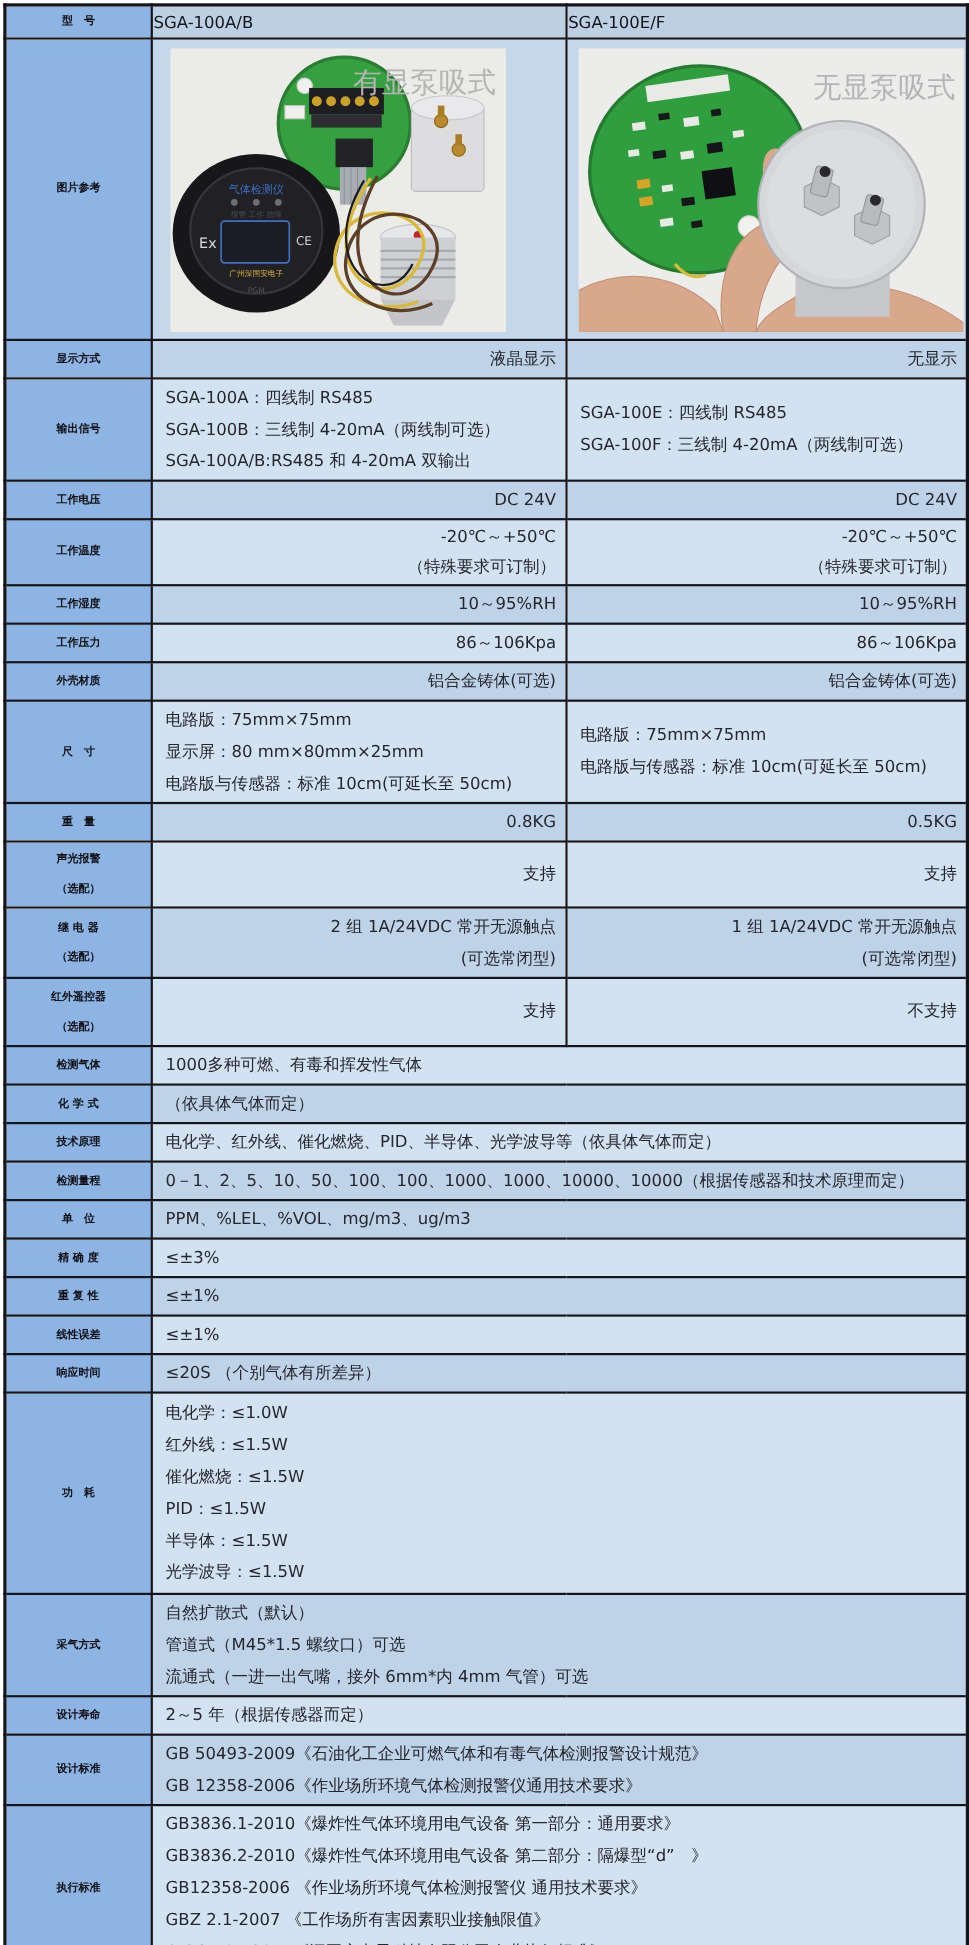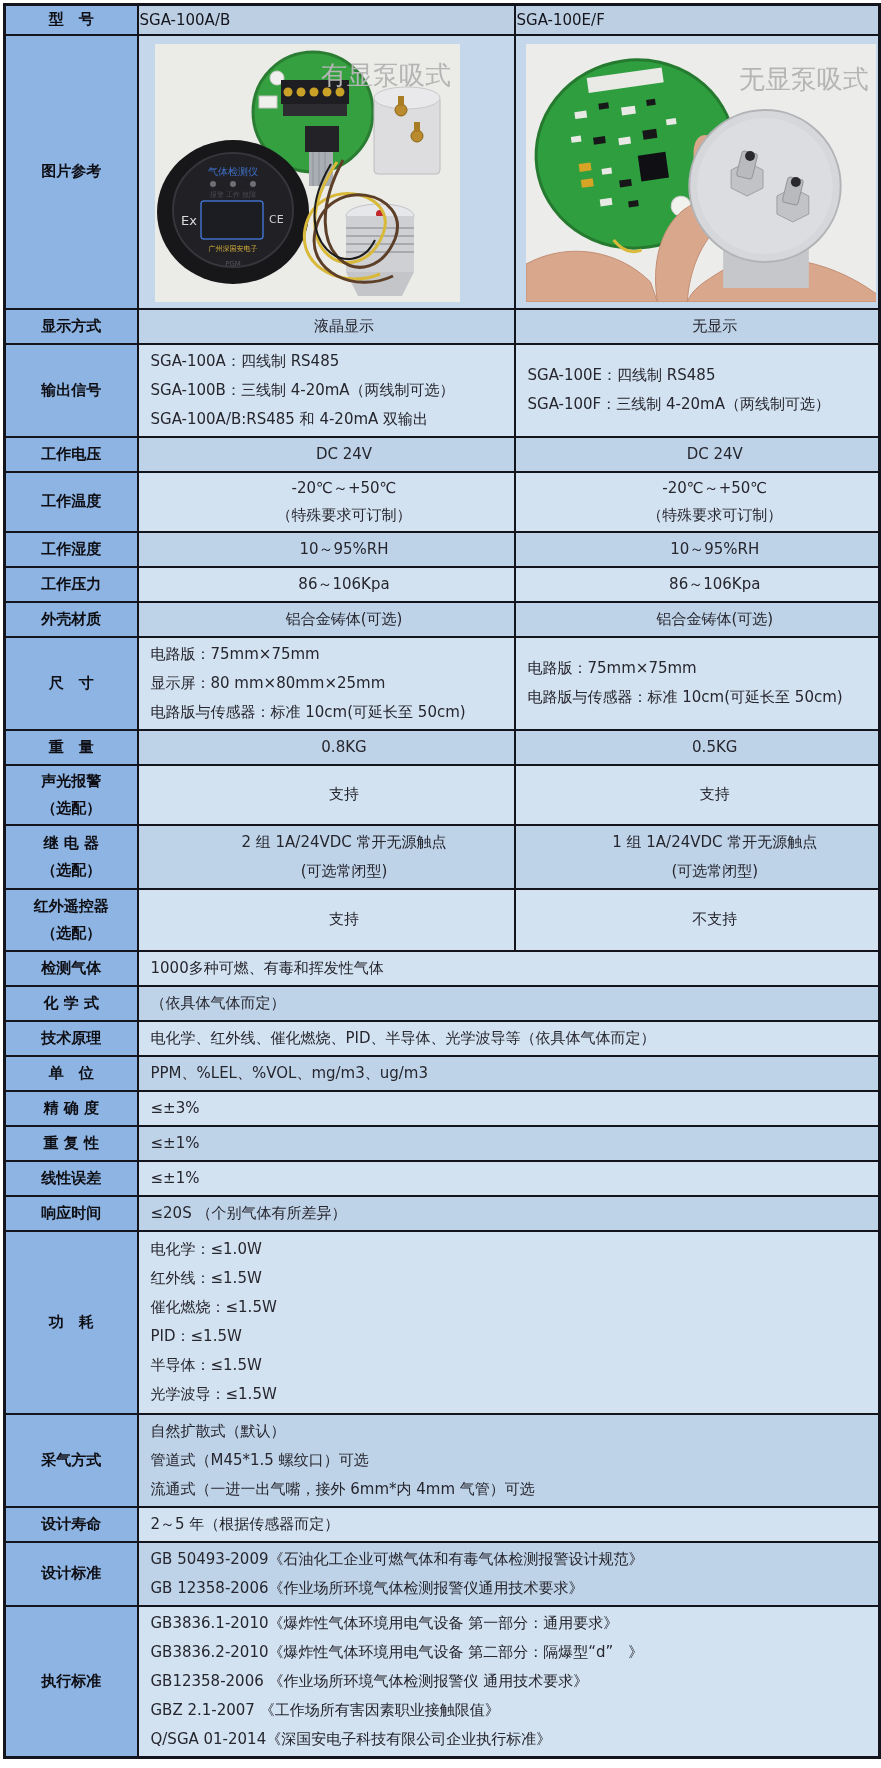--- a/index.html
+++ b/index.html
@@ -1,24 +1,24 @@
 <!DOCTYPE html>
 <html><head>
 <meta charset="utf-8">
 <style>
   html,body{margin:0;padding:0;background:#ffffff;}
   body{font-family:"DejaVu Sans","Liberation Sans",sans-serif;}
   .sheet{width:875px;margin:3px 0 0 3px;}
   table.spec{border-collapse:collapse;table-layout:fixed;width:875px;border:3px solid #14141c;}
   td,th{border:2px solid #14141c;vertical-align:middle;overflow:hidden;}
-  .lbl{background:#8DB4E2;font-weight:bold;font-size:15px;color:#0e0e14;text-align:center;
+  .lbl{background:#8DB4E2;font-weight:bold;font-size:10px;color:#0e0e14;text-align:center;
        white-space:pre-line;line-height:27px;padding:0 2px;}
   .hval{background:#BCCFE3;font-size:15px;font-weight:normal;color:#15151d;text-align:left;}
   .val{font-size:15px;color:#26262e;padding:2px 8px;white-space:pre-line;line-height:29px;}
-  .c{text-align:center;padding-left:44px;}
+  .c{text-align:right;padding-left:44px;}
   .l{text-align:left;padding-left:12px;}
   tr.d  td.val{background:#BFD3E8;}
   tr.lt td.val{background:#D3E2F1;}
   td.photo{background:#C5D8EB;padding:0;}
   .photo-frame{background:#ececea;position:relative;overflow:hidden;}
   .photo-frame.pa{margin:8px 54px 6px 16px;height:258px;}
   .photo-frame.pb{margin:8px 2px 6px 10px;height:258px;text-decoration:underline;}
   .photo-frame svg{display:block;width:100%;height:100%;}
 </style>
 </head>
@@ -256,20 +256,24 @@
   <tr class="d" style="height:32px">
     <td class="lbl">化 学 式</td>
     <td class="val l" colspan="2">（依具体气体而定）</td>
   </tr>
 
   <tr class="lt" style="height:31px">
     <td class="lbl">技术原理</td>
     <td class="val l" colspan="2">电化学、红外线、催化燃烧、PID、半导体、光学波导等（依具体气体而定）</td>
   </tr>
 
+  <tr class="d" style="height:30px">
+    <td class="lbl">检测量程</td>
+    <td class="val l" colspan="2">0－1、2、5、10、50、100、100、1000、1000、10000、10000（根据传感器和技术原理而定）</td>
+  </tr>
 
 
   <tr class="d" style="height:30px">
     <td class="lbl">单　位</td>
     <td class="val l" colspan="2">PPM、%LEL、%VOL、mg/m3、ug/m3</td>
   </tr>
 
   <tr class="lt" style="height:30px">
     <td class="lbl">精 确 度</td>
     <td class="val l" colspan="2">≤±3%</td>

